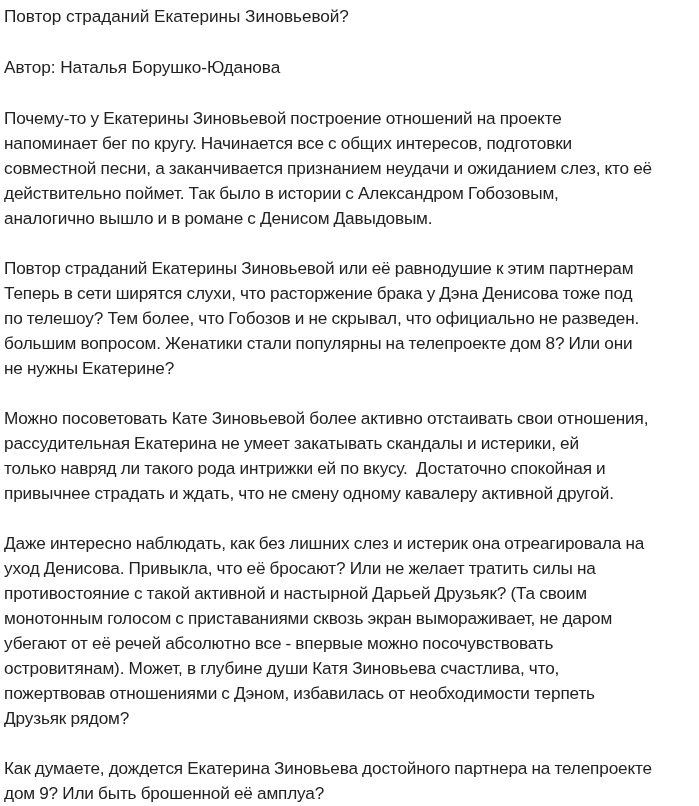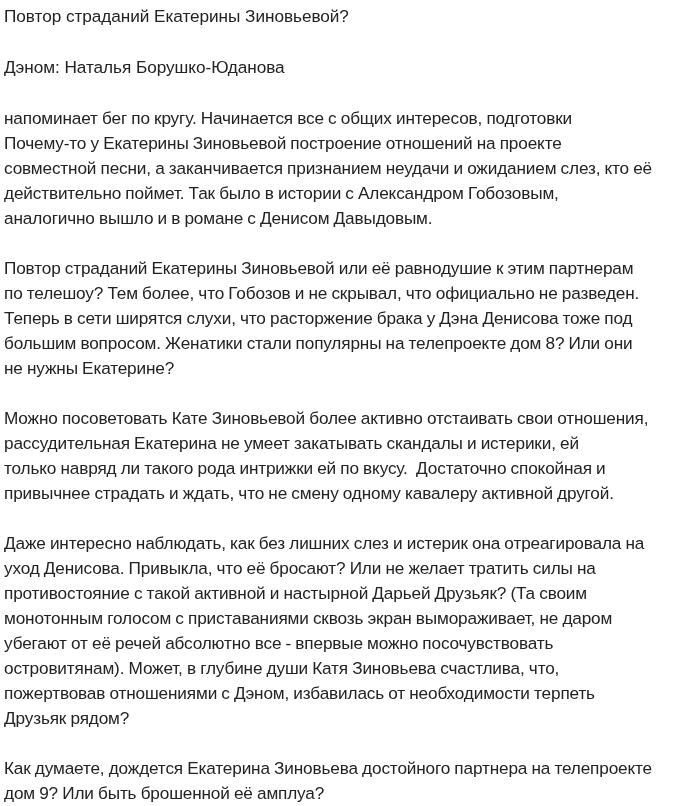--- a/index.html
+++ b/index.html
@@ -34,34 +34,34 @@
   .line {
     display: block;
     white-space: nowrap;
   }
 </style>
 </head>
 <body>
 
 <div class="article">
   <div class="title">Повтор страданий Екатерины Зиновьевой?</div>
-  <div class="author">Дэном: Наталья Борушко-Юданова</div>
+  <div class="author">Автор: Наталья Борушко-Юданова</div>
 
   <p class="para">
+    <span class="line">Почему-то у Екатерины Зиновьевой построение отношений на проекте</span>
     <span class="line">напоминает бег по кругу. Начинается все с общих интересов, подготовки</span>
-    <span class="line">Почему-то у Екатерины Зиновьевой построение отношений на проекте</span>
     <span class="line">совместной песни, а заканчивается признанием неудачи и ожиданием слез, кто её</span>
     <span class="line">действительно поймет. Так было в истории с Александром Гобозовым,</span>
     <span class="line">аналогично вышло и в романе с Денисом Давыдовым.</span>
   </p>
 
   <p class="para">
     <span class="line">Повтор страданий Екатерины Зиновьевой или её равнодушие к этим партнерам</span>
+    <span class="line">Теперь в сети ширятся слухи, что расторжение брака у Дэна Денисова тоже под</span>
     <span class="line">по телешоу? Тем более, что Гобозов и не скрывал, что официально не разведен.</span>
-    <span class="line">Теперь в сети ширятся слухи, что расторжение брака у Дэна Денисова тоже под</span>
     <span class="line">большим вопросом. Женатики стали популярны на телепроекте дом 8? Или они</span>
     <span class="line">не нужны Екатерине?</span>
   </p>
 
   <p class="para">
     <span class="line">Можно посоветовать Кате Зиновьевой более активно отстаивать свои отношения,</span>
     <span class="line">рассудительная Екатерина не умеет закатывать скандалы и истерики, ей</span>
     <span class="line" style="white-space: pre;">только навряд ли такого рода интрижки ей по вкусу.  Достаточно спокойная и</span>
     <span class="line">привычнее страдать и ждать, что не смену одному кавалеру активной другой.</span>
   </p>

